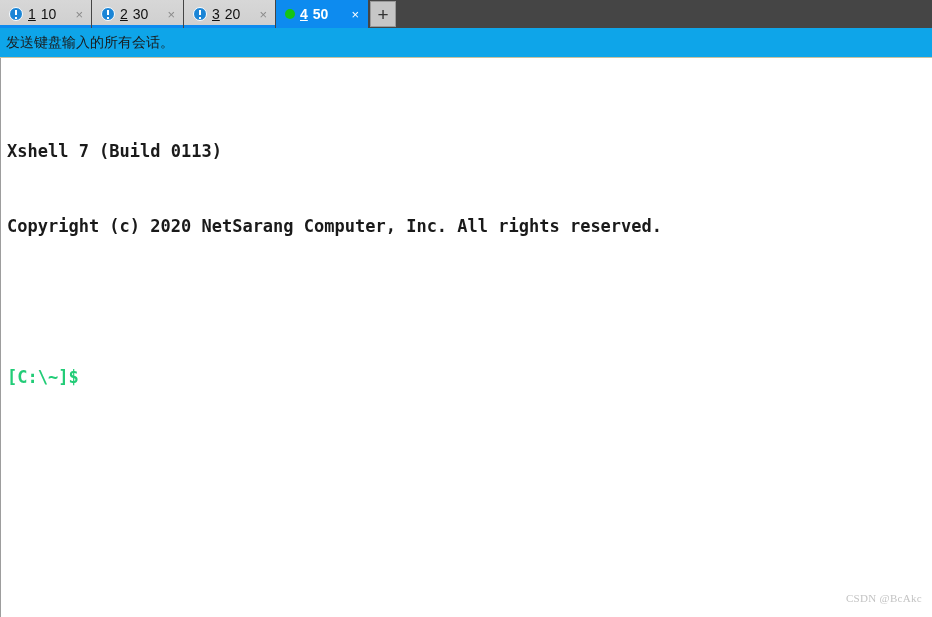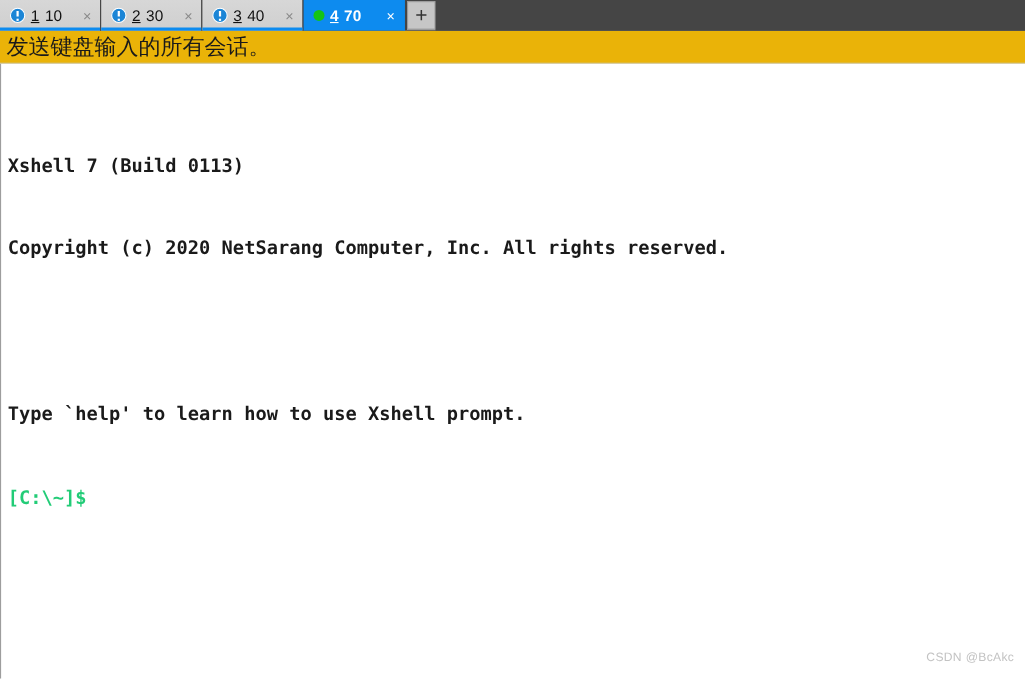--- a/index.html
+++ b/index.html
@@ -85,26 +85,26 @@
     border:1px solid #9a9a9a;
     display:flex; align-items:center; justify-content:center;
     font-size:19px; color:#333; line-height:1;
     cursor:default;
   }
   .tabbar-filler { flex:1 1 auto; background:#454545; }
 
   
   .notice {
     height:30px;
-    background:#eab308;
+    background:#0ea5e9;
     border-bottom:1px solid #c9c2a0;
     display:flex;
     align-items:center;
     padding-left:6px;
-    font-size:20px;
+    font-size:14px;
     color:#1a1a1a;
     font-family:"DejaVu Sans","Liberation Sans",sans-serif;
   }
 
   
   .terminal {
     position:relative;
     height:559px;
     background:#ffffff;
     border-left:1px solid #9d9d9d;
@@ -118,21 +118,21 @@
   }
   .line { white-space:pre; min-height:25.2px;font-weight:bold; }
   .b    { font-weight:bold; }
   .green{ color:#22cc77; font-weight:bold; }
 
   .watermark {
     position:absolute;
     right:10px; bottom:6px;
     font-size:11px;
     color:#c3c3c3;
-    font-family:Liberation Sans, sans-serif;
+    font-family:Liberation Serif, serif;
     letter-spacing:0.3px;
   }
 </style>
 </head>
 <body>
 
 <div id="app">
 
   <div class="tabbar">
 
@@ -148,47 +148,46 @@
       <span class="ic ic-alert"></span>
       <span class="tab-num">2</span>
       <span class="tab-label">30</span>
       <span class="tab-close">×</span>
       <span class="tab-underline"></span>
     </div>
 
     <div class="tab">
       <span class="ic ic-alert"></span>
       <span class="tab-num">3</span>
-      <span class="tab-label">40</span>
+      <span class="tab-label">20</span>
       <span class="tab-close">×</span>
       <span class="tab-underline"></span>
     </div>
 
     <div class="tab active">
       <span class="ic ic-dot"></span>
       <span class="tab-num">4</span>
-      <span class="tab-label">70</span>
+      <span class="tab-label">50</span>
       <span class="tab-close">×</span>
 
     </div>
 
     <div class="newtab">+</div>
     <div class="tabbar-filler"></div>
   </div>
 
   <div class="notice">
     <span>发送键盘输入的所有会话。</span>
   </div>
 
   <div class="terminal">
 
     <div class="line b">Xshell 7 (Build 0113)</div>
     <div class="line">Copyright (c) 2020 NetSarang Computer, Inc. All rights reserved.</div>
     <div class="line"></div>
-    <div class="line">Type `help' to learn how to use Xshell prompt.</div>
     <div class="line green">[C:\~]$</div>
     <div class="line"></div>
     
     
     
     
     
     
     
 

